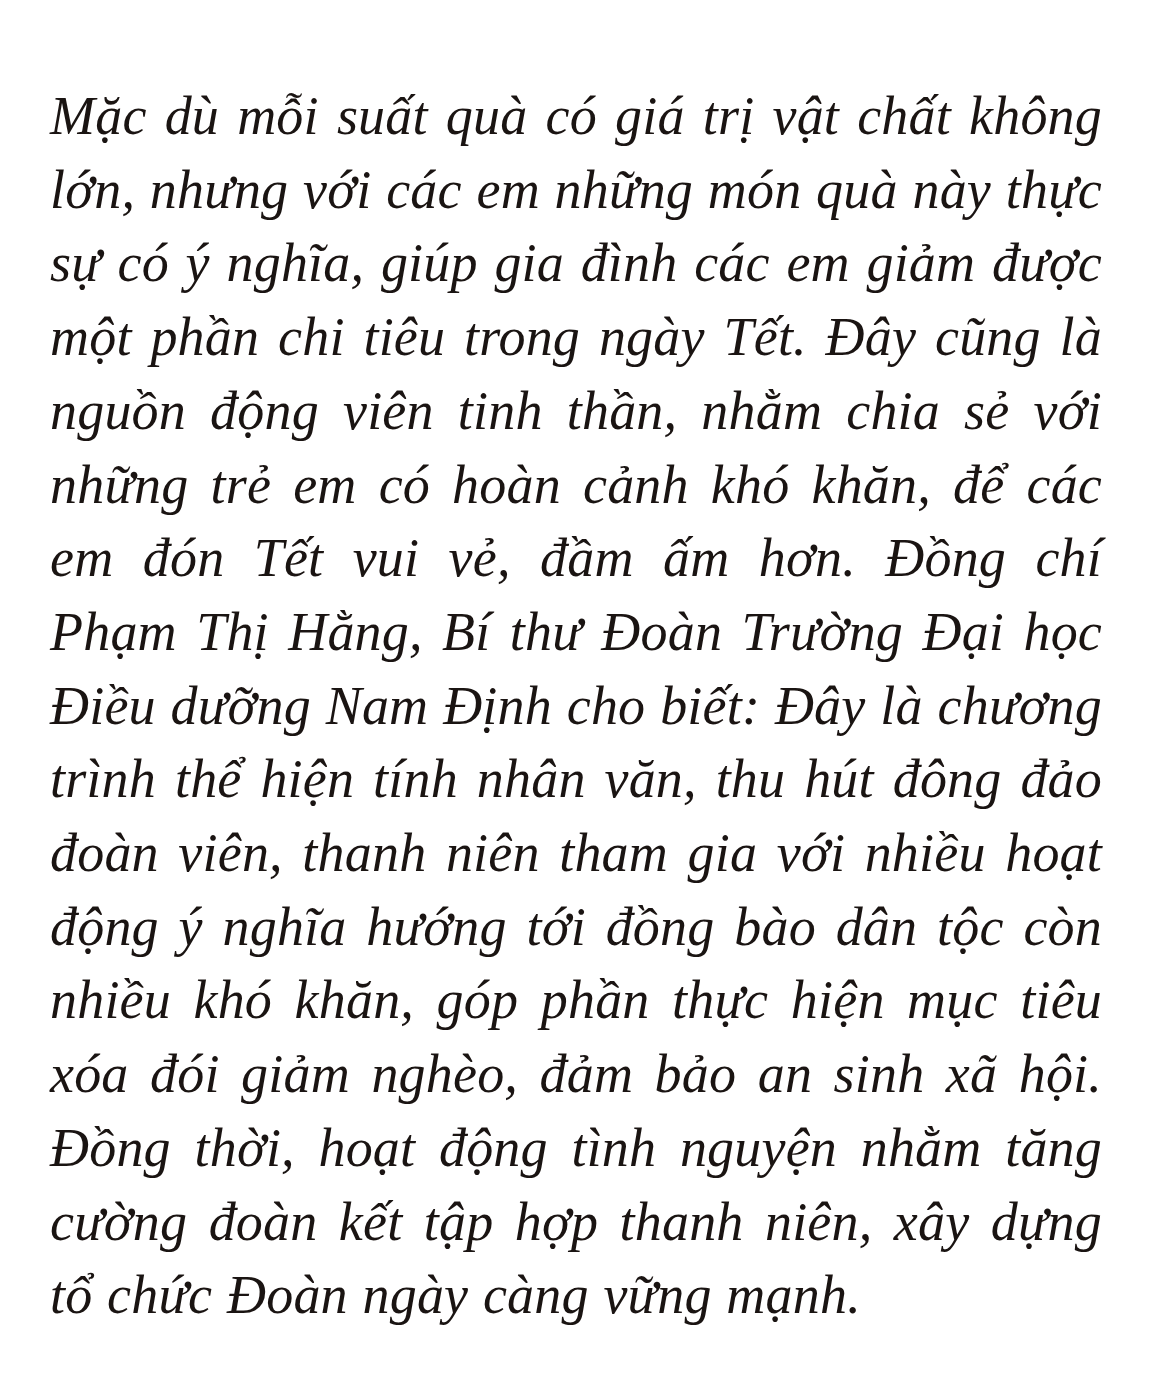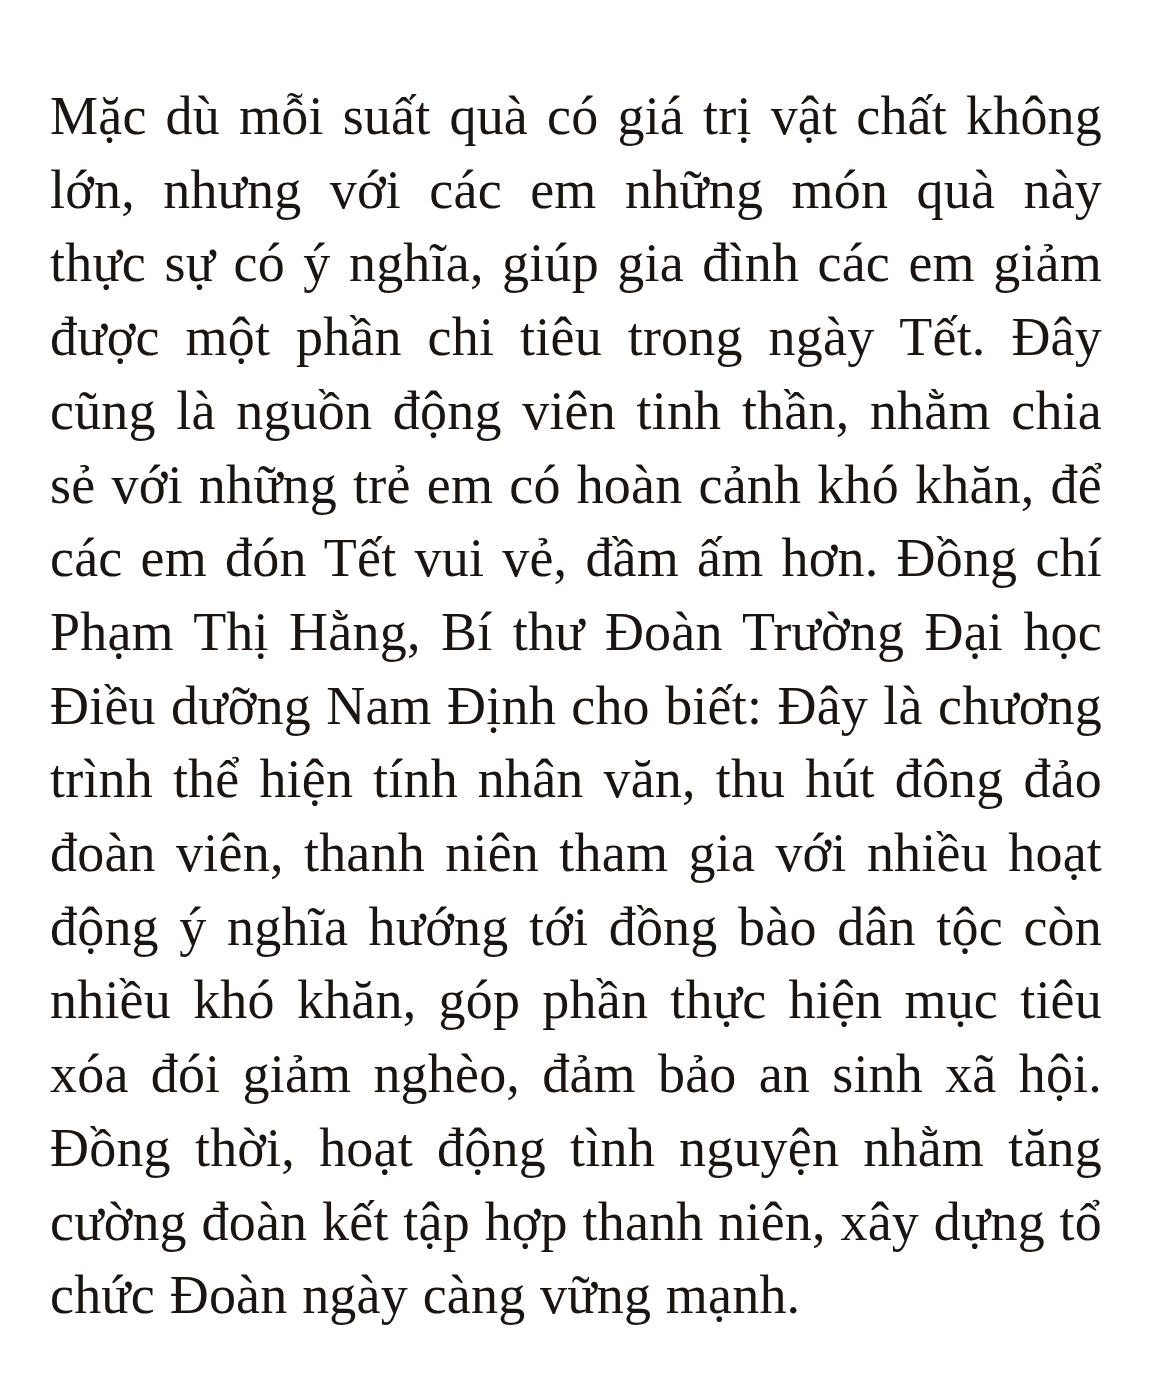--- a/index.html
+++ b/index.html
@@ -15,20 +15,21 @@
   }
   .page {
     box-sizing: border-box;
     width: 1156px;
     height: 1391px;
     padding: 26px 54px 10px 50px;
     background: #ffffff;
   }
   .body-text {
     font-family: "Liberation Serif", "DejaVu Serif", serif;
+    font-style: italic;
     font-size: 54px;
     line-height: 1.365;
     color: #1a1412;
     text-align: justify;
     text-justify: inter-word;
     letter-spacing: 0.2px;
     word-spacing: 1px;
     hyphens: none;
   }
 </style>

